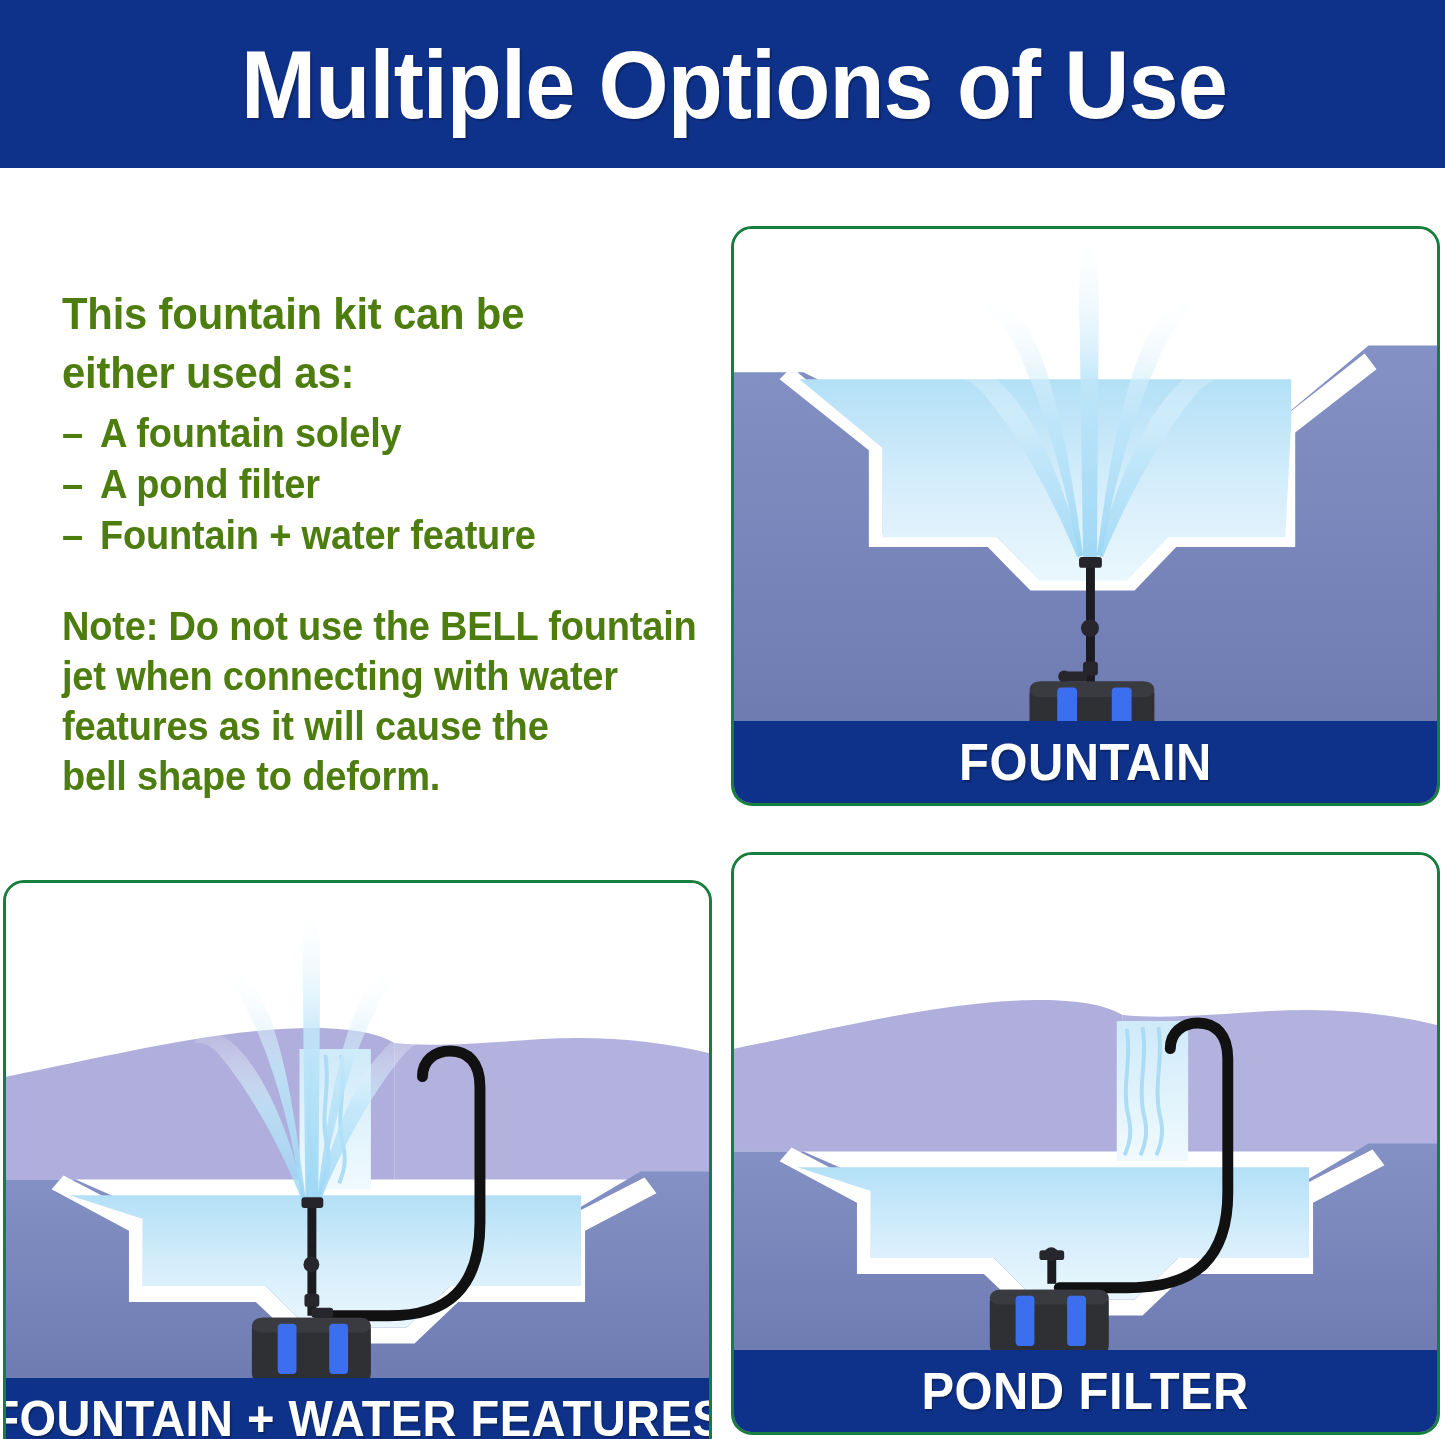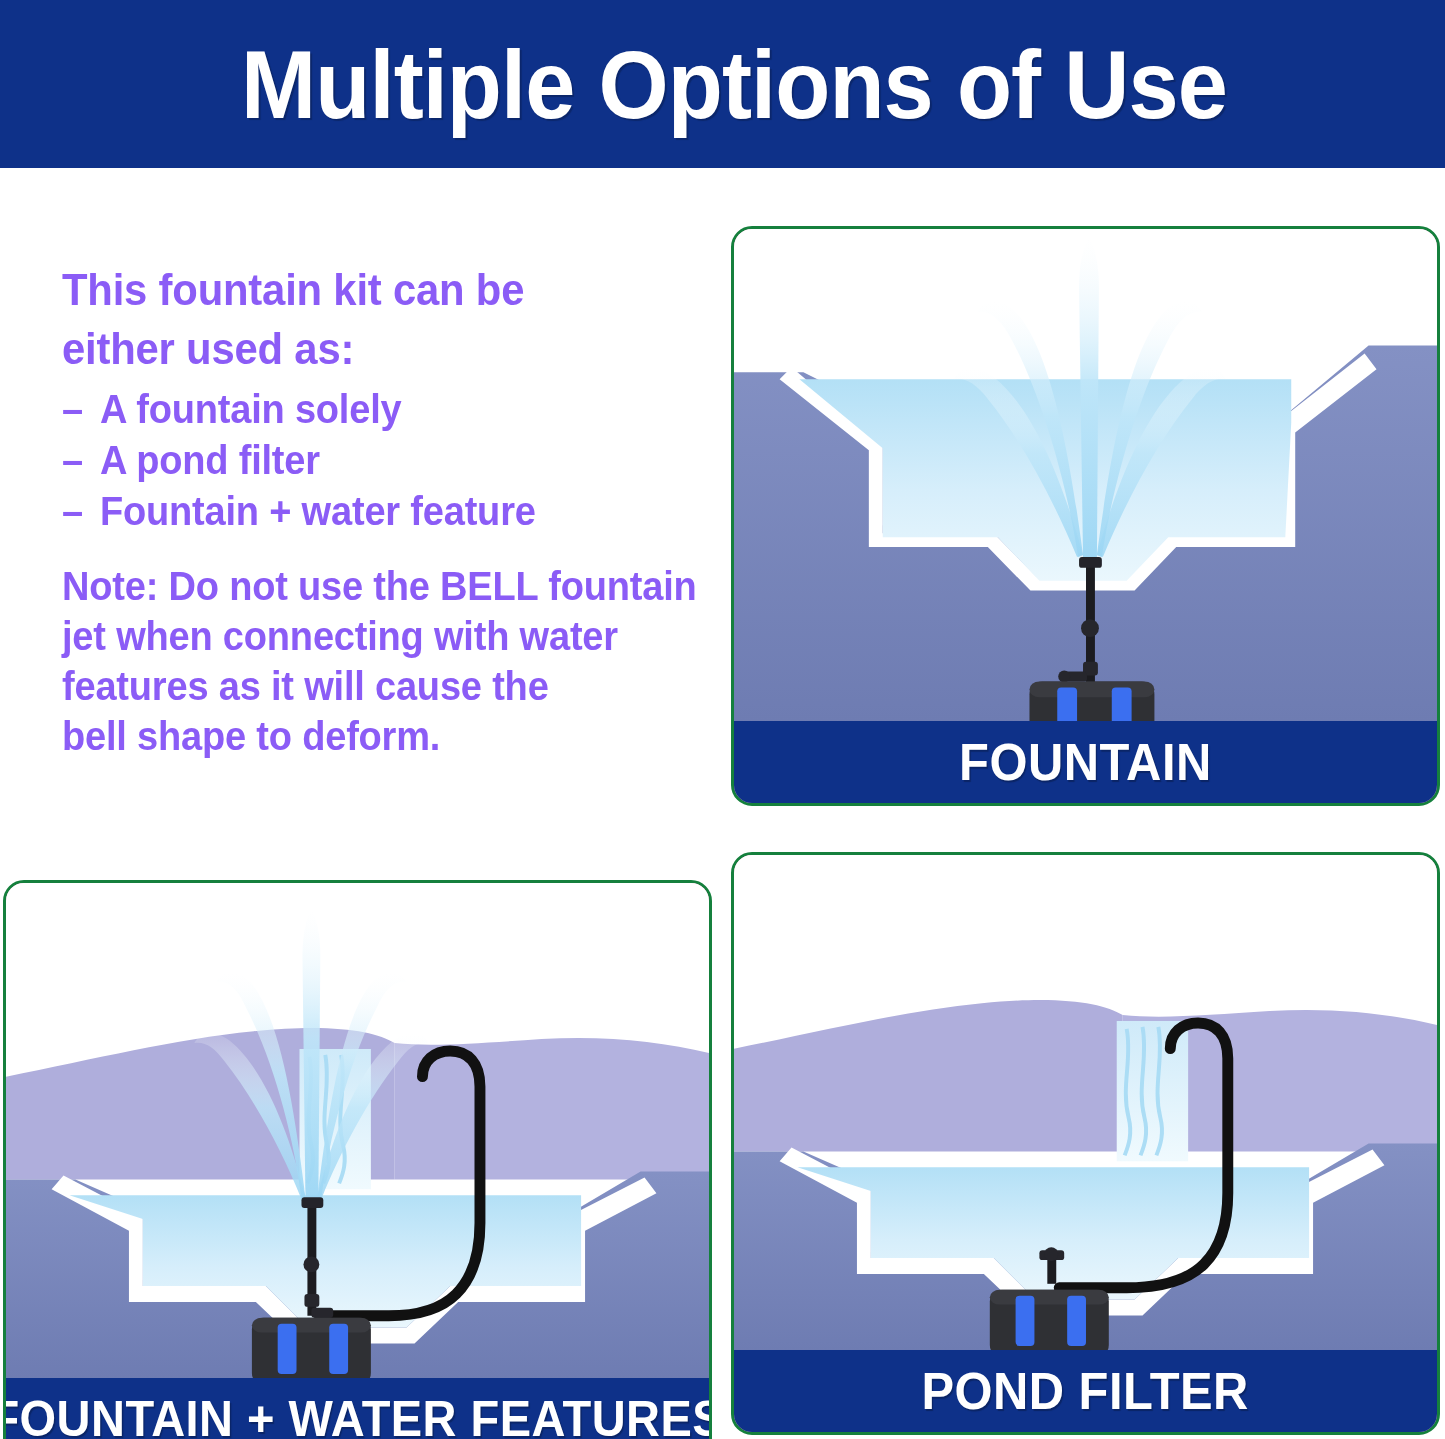--- a/index.html
+++ b/index.html
@@ -37,23 +37,23 @@
     line-height: 1;
     transform: scaleX(0.93);
     text-shadow: 2px 2px 1px rgba(0,0,0,0.22);
     white-space: nowrap;
   }
 
   
   #text-column {
     position: absolute;
     left: 62px;
-    top: 260px;
+    top: 284px;
     width: 640px;
-    color: #8b5cf6;
+    color: #4d7c0f;
   }
   .lead-line {
     font-family: "Liberation Sans Narrow", "Liberation Sans", sans-serif;
     font-weight: bold;
     font-size: 44px;
     line-height: 59px;
     letter-spacing: -0.2px;
     transform: scaleX(0.95);
     transform-origin: left center;
     white-space: nowrap;
@@ -74,21 +74,21 @@
     transform: scaleX(0.95);
     transform-origin: left center;
     white-space: nowrap;
   }
   .bullet-dash {
     width: 40px;
     flex: 0 0 40px;
     font-weight: bold;
   }
   #note-block {
-    margin-top: 24px;
+    margin-top: 40px;
   }
   .note-line {
     font-family: "Liberation Sans Narrow", "Liberation Sans", sans-serif;
     font-weight: bold;
     font-size: 40px;
     line-height: 50px;
     letter-spacing: -0.2px;
     transform: scaleX(0.95);
     transform-origin: left center;
     white-space: nowrap;

